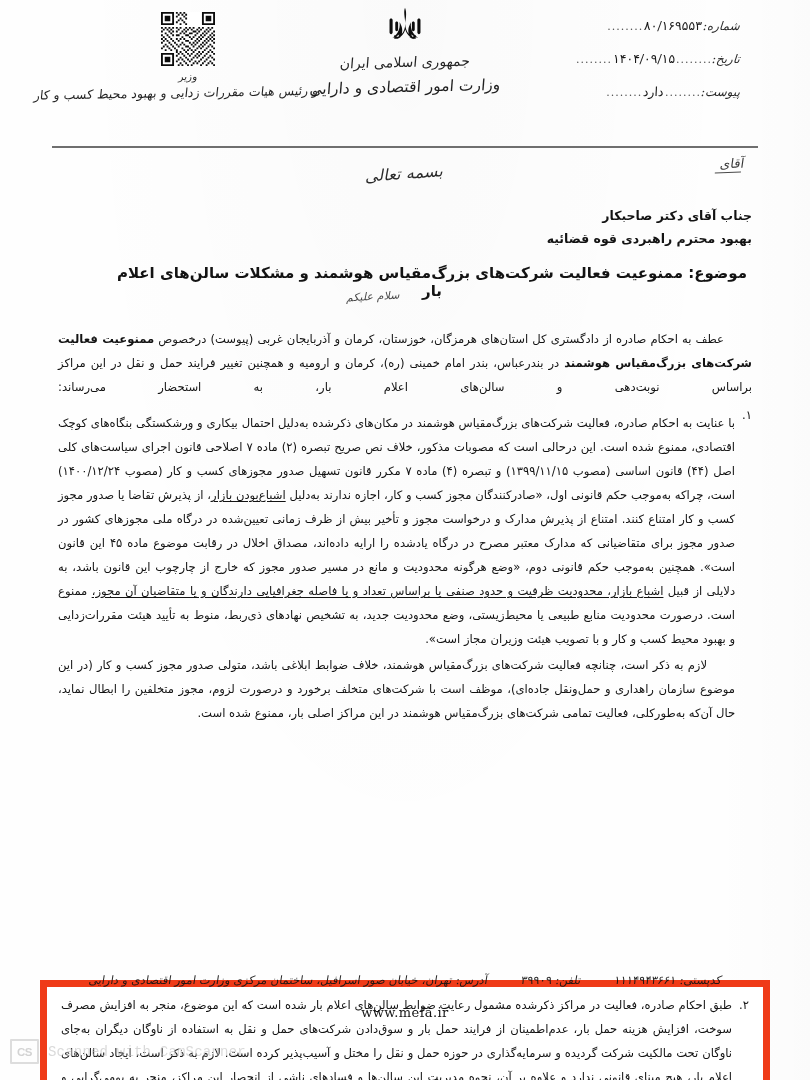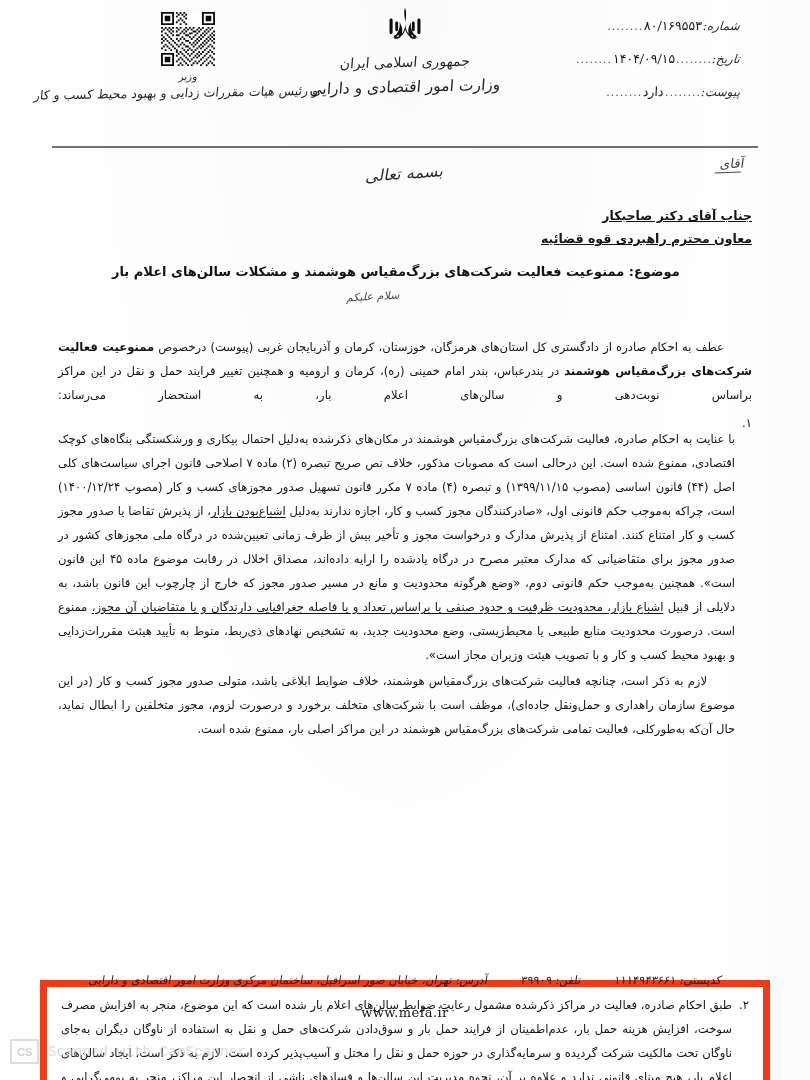--- a/index.html
+++ b/index.html
@@ -180,39 +180,38 @@
     opacity: .9;
   }
 
   .addressee {
     position: absolute;
     top: 52px;
     right: 0;
     width: 420px;
     text-align: right;
     direction: rtl;
-    text-decoration: underline;
   }
   .addressee-name,
   .addressee-role {
     font-weight: bold;
     font-size: 12.5px;
     line-height: 1.85;
     letter-spacing: -0.1px;
   }
 
   .subject {
     position: absolute;
     top: 112px;
     right: 0;
     width: 640px;
-    text-align: left;
+    text-align: center;
     direction: rtl;
     font-weight: bold;
-    font-size: 13px;
+    font-size: 15px;
     letter-spacing: -0.15px;
   }
 
   .hand-sign {
     position: absolute;
     top: 138px;
     right: 352px;
     font-family: "DejaVu Serif", "Liberation Serif", serif;
     font-size: 11px;
     transform: skewX(-14deg) rotate(-3deg);
@@ -226,21 +225,21 @@
     top: 168px;
     right: 0;
     left: 0;
     direction: rtl;
     text-align: justify;
     text-align-last: justify;
     font-size: 11.6px;
     line-height: 2.07;
     letter-spacing: -0.15px;
   }
-  .para { margin: 16px 0 0 0; }
+  .para { margin: 8px 0 0 0; }
   .para + .para { margin-top: 2px; }
   .indent { text-indent: 28px; }
 
   b, .bold { font-weight: bold; }
   .u { text-decoration: underline; text-underline-offset: 2px; }
 
   
   .numbered {
     display: flex;
     flex-direction: row;
@@ -414,21 +413,21 @@
   </div>
 
   <div class="body-area">
 
     <div class="hand-mark">آقای</div>
 
     <div class="besmeh">بسمه تعالی</div>
 
     <div class="addressee">
       <div class="addressee-name">جناب آقای دکتر صاحبکار</div>
-      <div class="addressee-role">معاون محترم راهبردی قوه قضائیه</div>
+      <div class="addressee-role">بهبود محترم راهبردی قوه قضائیه</div>
     </div>
 
     <div class="subject">
       <span>موضوع:</span>
       <span>ممنوعیت فعالیت شرکت‌های بزرگ‌مقیاس هوشمند و مشکلات سالن‌های اعلام بار</span>
     </div>
 
     <div class="hand-sign">سلام علیکم</div>
 
     <div class="letter">

